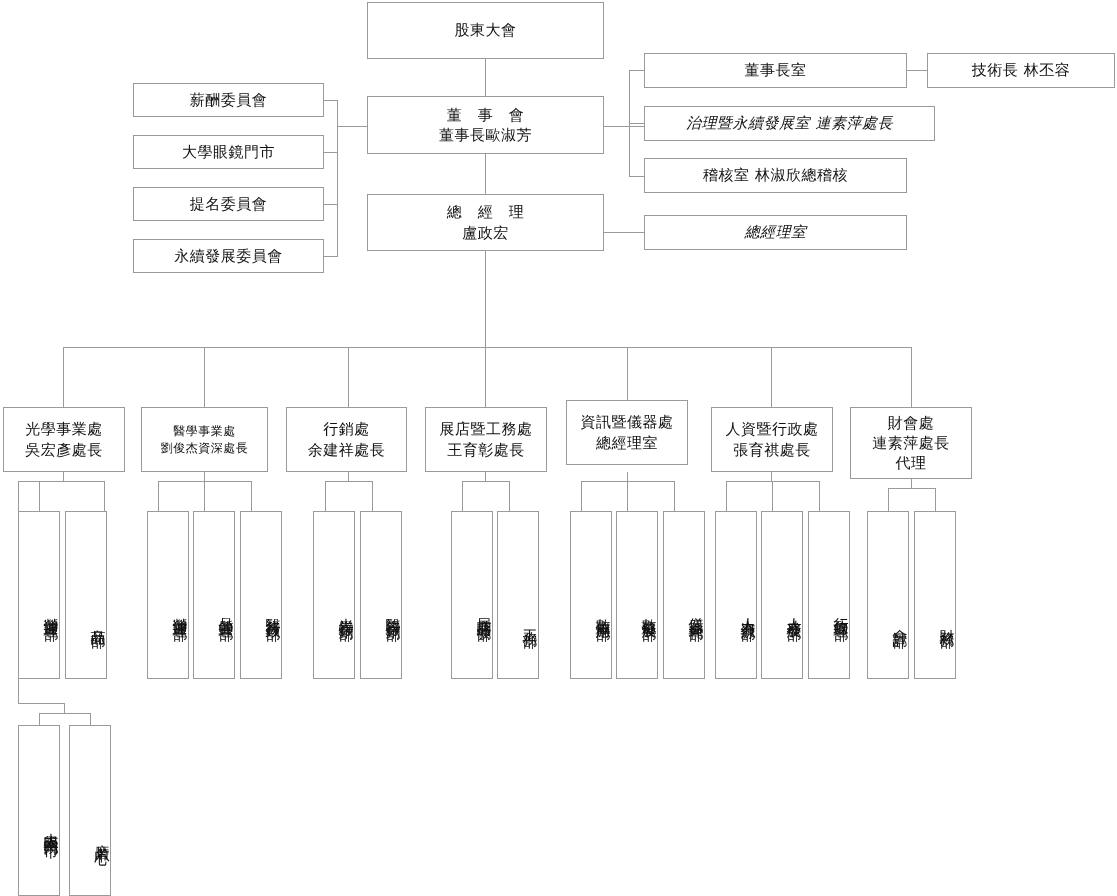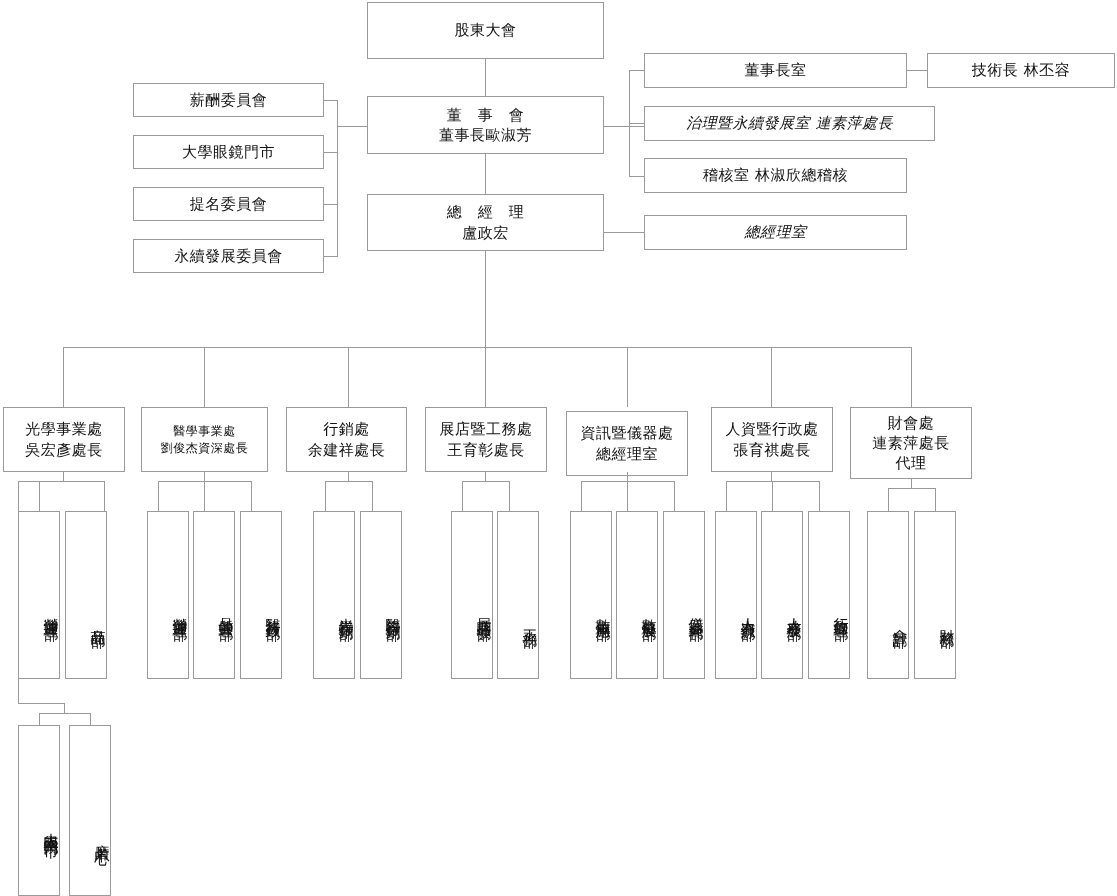--- a/index.html
+++ b/index.html
@@ -123,21 +123,21 @@
   <div class="box" style="left:286px; top:407px; width:121px; height:65px; flex-direction:column;">
     <div>行銷處</div>
     <div>余建祥處長</div>
   </div>
 
   <div class="box" style="left:425px; top:407px; width:122px; height:65px; flex-direction:column;">
     <div>展店暨工務處</div>
     <div>王育彰處長</div>
   </div>
 
-  <div class="box" style="left:566px; top:411px; width:122px; height:65px; flex-direction:column;">
+  <div class="box" style="left:566px; top:400px; width:122px; height:65px; flex-direction:column;">
     <div>資訊暨儀器處</div>
     <div>總經理室</div>
   </div>
 
   <div class="box" style="left:711px; top:407px; width:122px; height:65px; flex-direction:column;">
     <div>人資暨行政處</div>
     <div>張育祺處長</div>
   </div>
 
   <div class="box" style="left:850px; top:407px; width:122px; height:72px; flex-direction:column;">

